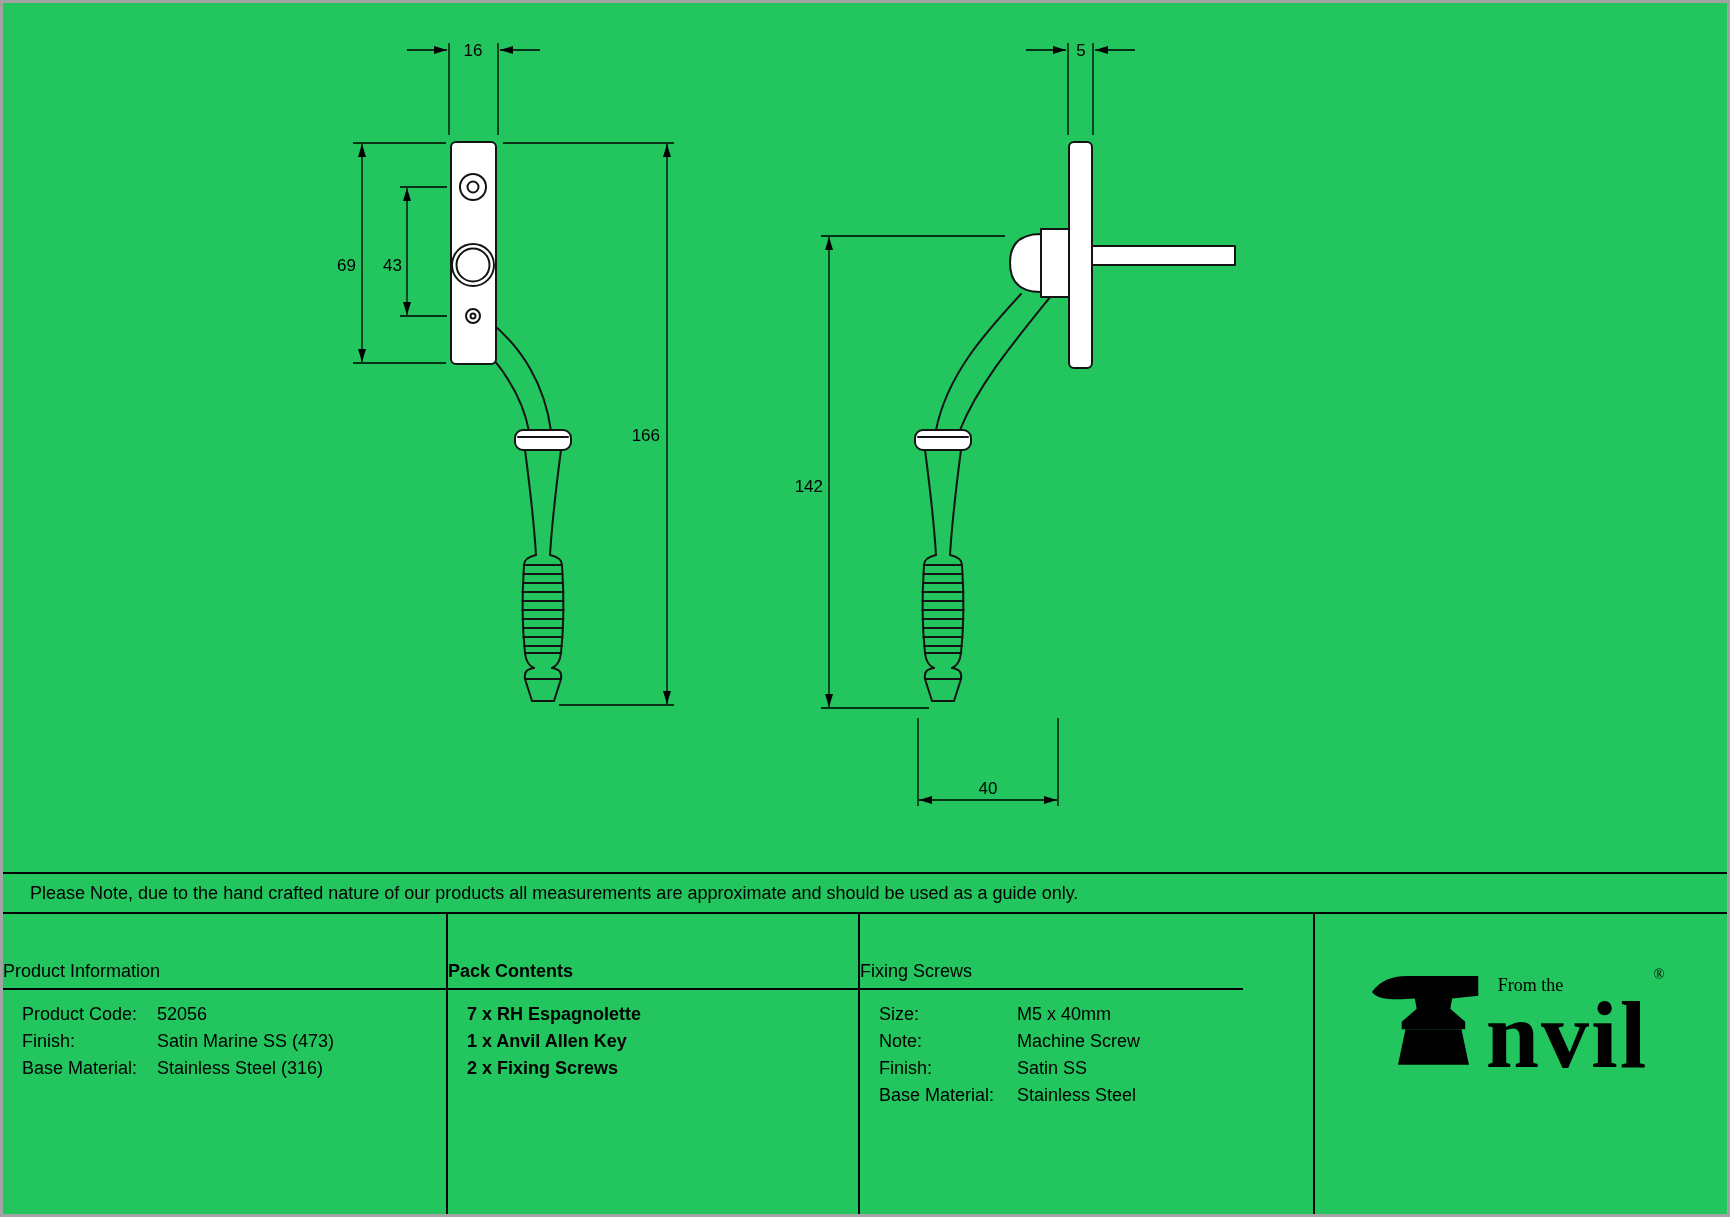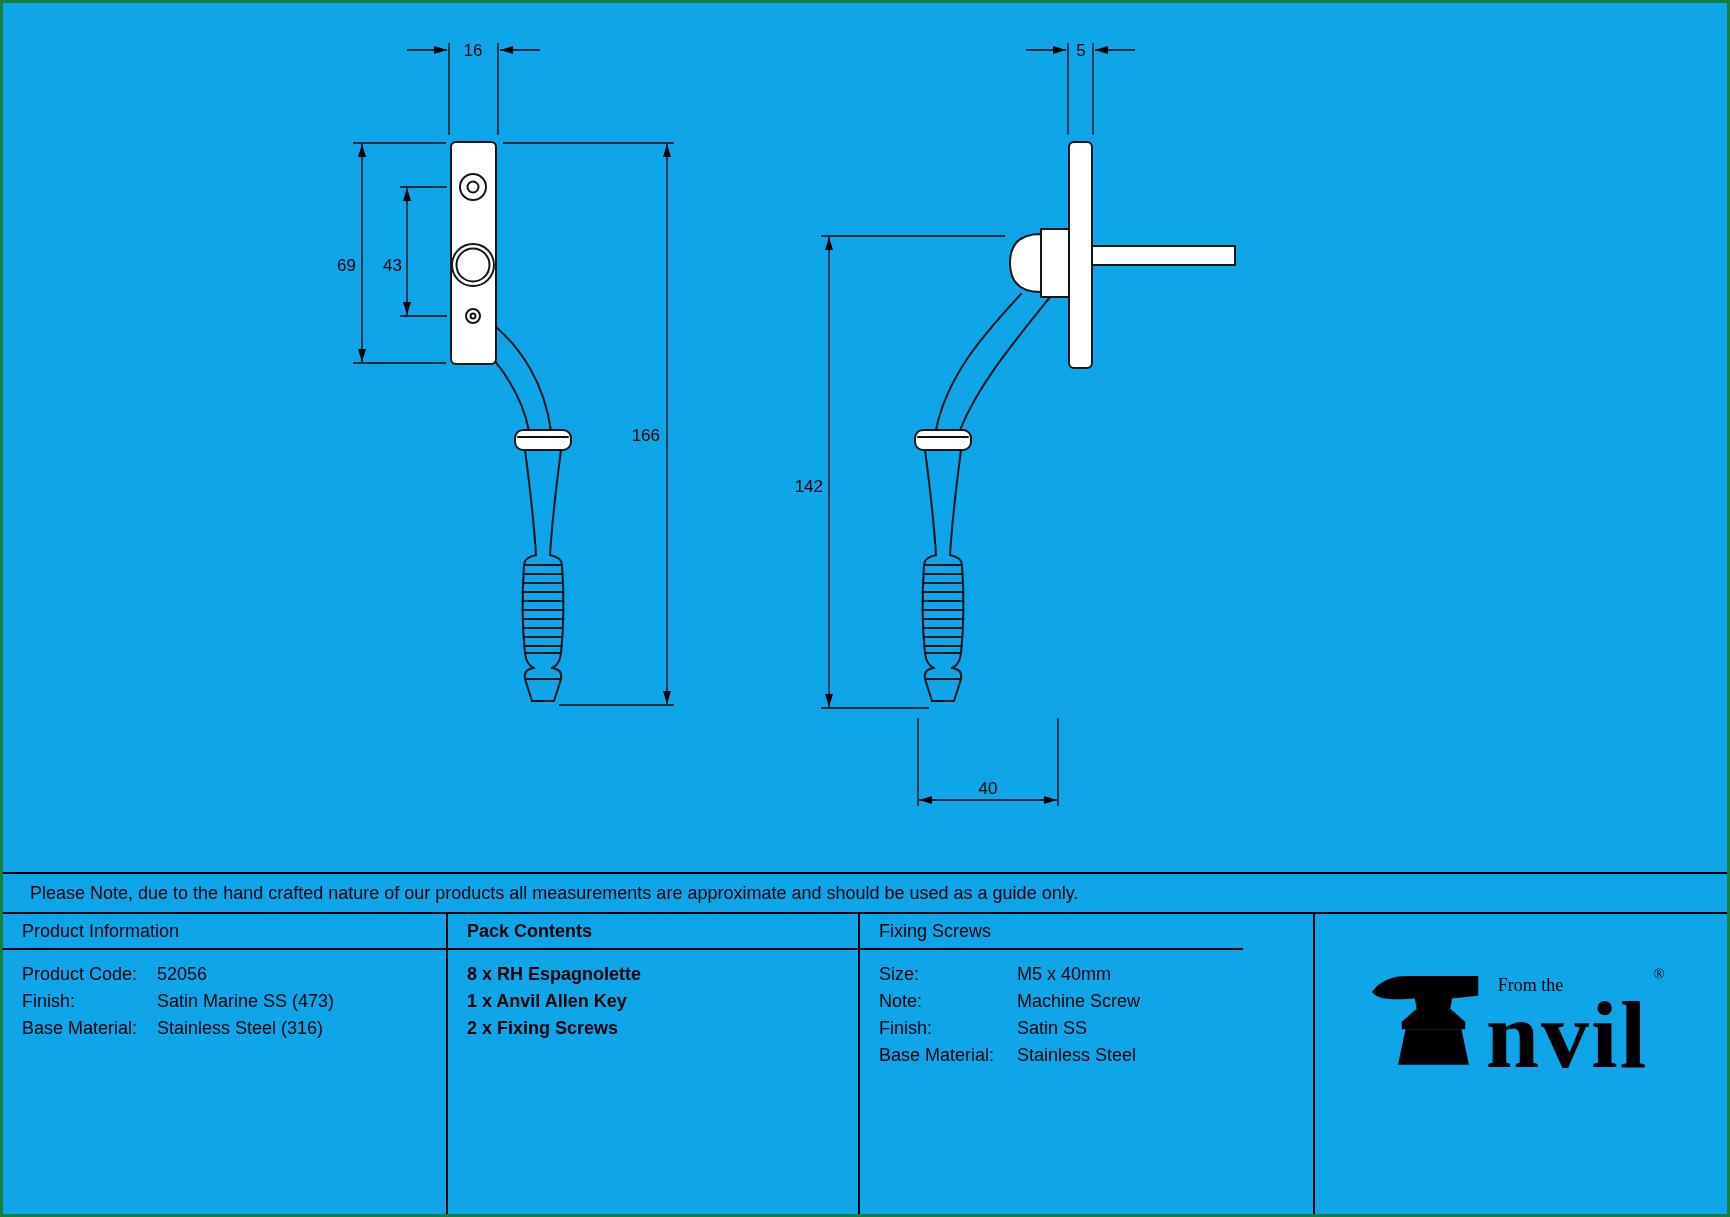--- a/index.html
+++ b/index.html
@@ -1,21 +1,21 @@
 <!DOCTYPE html>
 <html><head>
 <meta charset="utf-8">
 <style>
   html,body { margin:0; padding:0; background:#e8e8e8; }
   .page {
     position:relative;
     width:1730px; height:1217px;
     box-sizing:border-box;
-    background:#0ea5e9;
-    border:3px solid #15803d;
+    background:#22c55e;
+    border:3px solid #a3a3a3;
     font-family:"Liberation Sans","DejaVu Sans",sans-serif;
     color:#000;
     overflow:hidden;
   }
   svg.drawing { position:absolute; top:0; left:0; display:block; }
   .obj { stroke:#141414; stroke-width:2; fill:none; stroke-linecap:round; stroke-linejoin:round; }
   .objf { stroke:#141414; stroke-width:2; fill:#ffffff; stroke-linejoin:round; }
   .dim line { stroke:#000; stroke-width:1.3; }
   .dimtext { font-size:17px; fill:#000; font-family:"Liberation Sans","DejaVu Sans",sans-serif; }
 
@@ -33,21 +33,21 @@
   .col { position:absolute; top:0; bottom:0; box-sizing:border-box; }
   .col1 { left:0; width:443px; }
   .col2 { left:443px; width:412px; border-left:2px solid #000;font-weight:bold; }
   .col3 { left:855px; width:385px; border-left:2px solid #000; }
   .col4 { left:1310px; right:0; border-left:2px solid #000;
           display:flex; align-items:center; justify-content:center;
           padding-bottom:90px; padding-right:24px; }
   .hdr {
     height:34px; border-bottom:2px solid #000;
     display:flex; align-items:center;
-    padding-left:19px; font-size:18px;
+    font-size:18px;margin-top:40px;
   }
   .rows { padding:11px 0 0 19px; font-size:18px; }
   .kv, .item { height:27px; line-height:27px; display:flex; white-space:nowrap; }
   .k { flex:0 0 135px; }
   .col3 .k { flex:0 0 138px; }
 
   .logo { position:relative; display:flex; align-items:flex-end; }
   .anvil-icon { width:112px; height:106px; display:block; }
   .logo-text { position:relative; margin-left:4px; }
   .fromthe { font-family:"Liberation Serif","DejaVu Serif",serif; font-size:18px; margin:8px 0 2px 12px; }
@@ -220,21 +220,21 @@
         <div class="kv">
           <span class="k">Base Material:</span>
           <span class="v">Stainless Steel (316)</span>
         </div>
       </div>
     </div>
 
     <div class="col col2">
       <div class="hdr">Pack Contents</div>
       <div class="rows">
-        <div class="item">8 x RH Espagnolette</div>
+        <div class="item">7 x RH Espagnolette</div>
         <div class="item">1 x Anvil Allen Key</div>
         <div class="item">2 x Fixing Screws</div>
       </div>
     </div>
 
     <div class="col col3">
       <div class="hdr">Fixing Screws</div>
       <div class="rows">
         <div class="kv">
           <span class="k">Size:</span>

